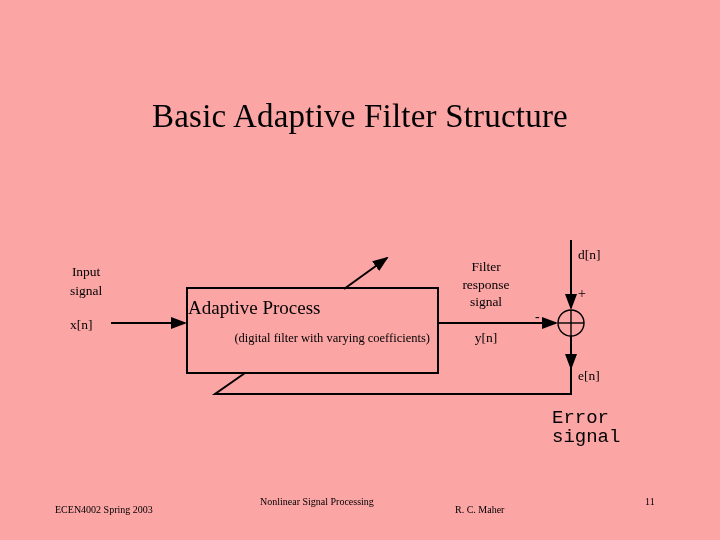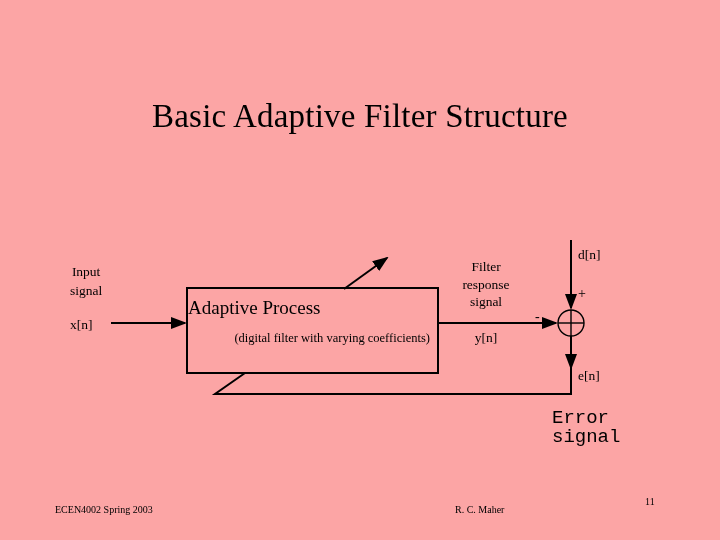--- a/index.html
+++ b/index.html
@@ -220,17 +220,18 @@
 
   <div id="plus-sign">+</div>
   <div id="minus-sign">-</div>
 
   <div id="en-label">e[n]</div>
   <div id="error-signal-label">Error
 signal</div>
 
   <div id="footer">
     <div id="footer-course">ECEN4002 Spring 2003</div>
+    <div id="footer-course-title">Nonlinear Signal Processing</div>
     <div id="footer-author">R. C. Maher</div>
     <div id="footer-page">11</div>
   </div>
 
 </div>
 
 </body></html>

